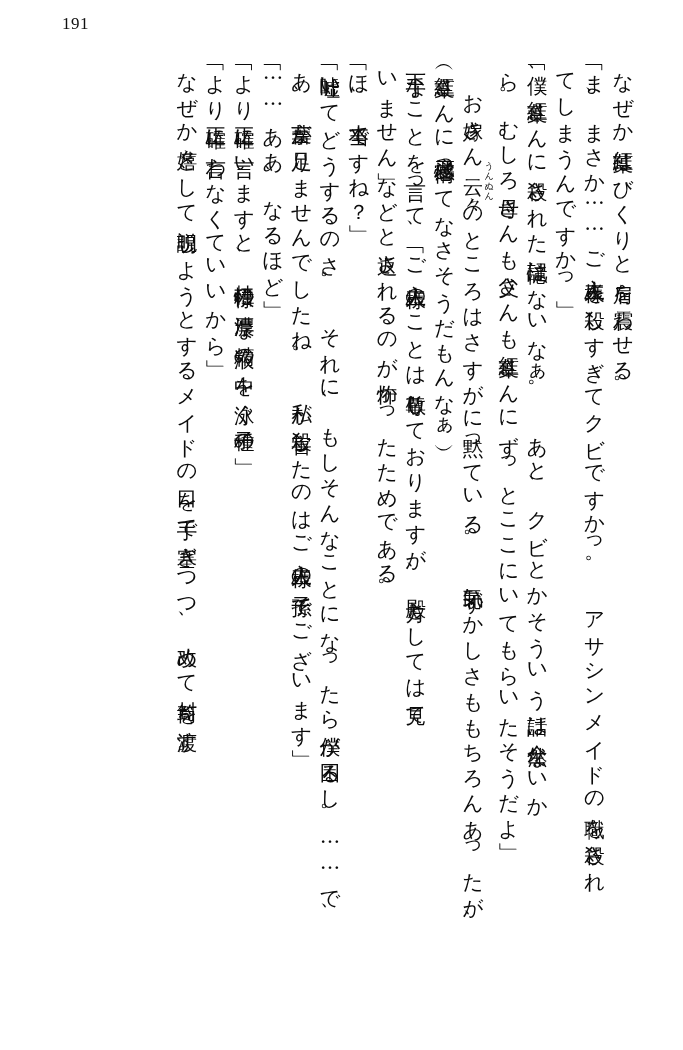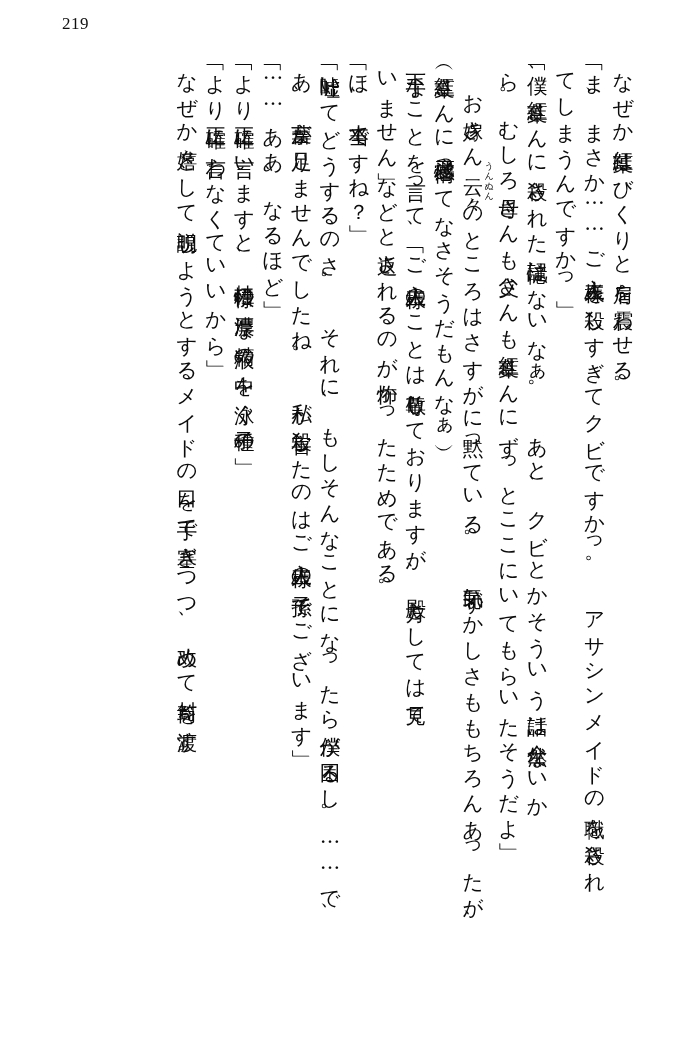--- a/index.html
+++ b/index.html
@@ -66,21 +66,21 @@
     font-size: 9px;
     letter-spacing: 0px;
     line-height: 1;
   }
 </style>
 </head>
 <body>
 
 <div class="page">
 
-  <div class="page-number">219</div>
+  <div class="page-number">191</div>
 
   <div class="body-text">
     <div class="vline">なぜか紅葉はびくりと肩を震わせる。</div>
     <div class="vline">「ま、まさか……ご主人様を殺しすぎてクビですかっ。　アサシンメイドの職を殺され</div>
     <div class="vline">てしまうんですかっ」</div>
     <div class="vline">「僕、紅葉さんに殺された記憶はないなぁ。　あと、クビとかそういう話は全然ないか</div>
     <div class="vline">ら。むしろ母さんも父さんも紅葉さんにずっとここにいてもらいたそうだよ」</div>
     <div class="vline indent">
       <span>お嫁さん</span><ruby><span>云々</span><rt>うんぬん</rt></ruby><span>のところはさすがに黙っている。　気恥ずかしさももちろんあったが、</span>
     </div>

